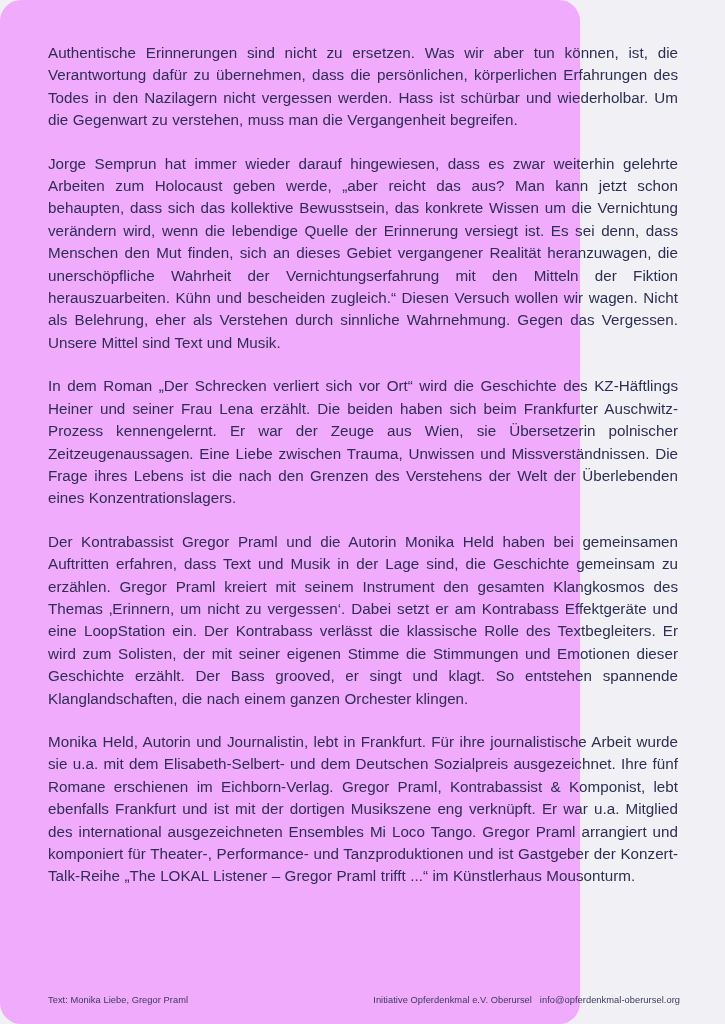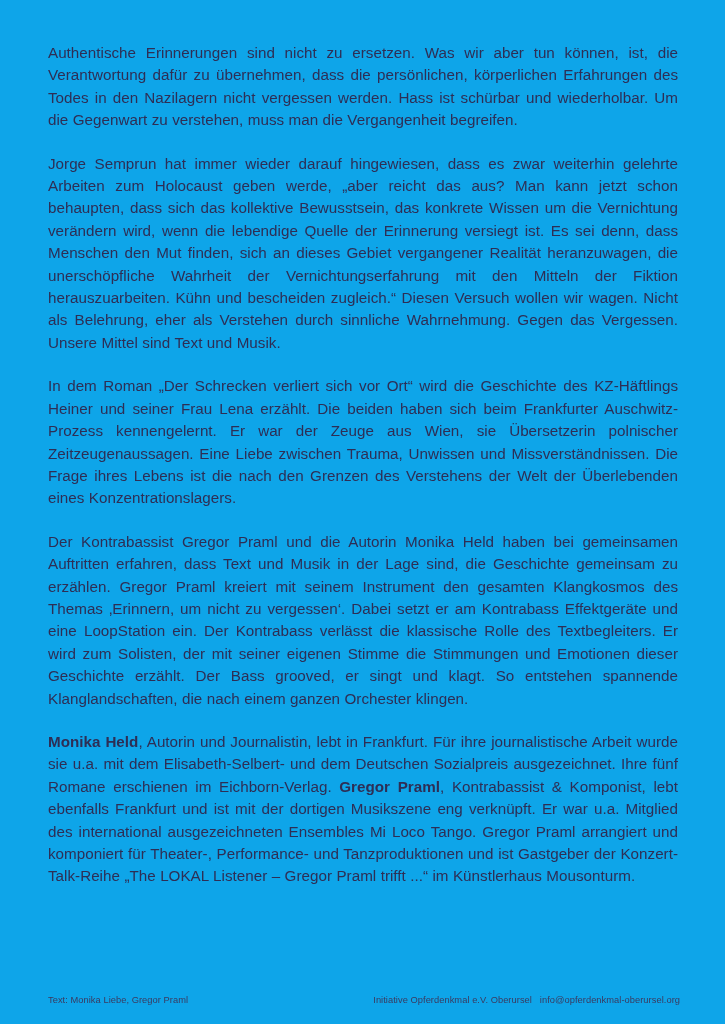--- a/index.html
+++ b/index.html
@@ -10,24 +10,25 @@
   body {
     width: 725px;
     height: 1024px;
     background: #f0f0f5;
     font-family: "Liberation Sans", sans-serif;
     color: #2e2e55;
     overflow: hidden;
   }
   .page {
     position: relative;
-    width: 725px;
+    width: 580px;
     height: 1024px;
     box-sizing: border-box;
-    background: #0ea5e9;
+    background: #f0abfc;
+    border-radius: 21px;
   }
   .content {
     position: absolute;
     left: 48px;
     top: 42px;
     width: 630px;
   }
   p.para {
     margin: 0 0 21px 0;
     font-size: 15.2px;
@@ -36,21 +37,21 @@
     text-justify: inter-word;
     letter-spacing: 0.02px;
     word-spacing: 0.2px;
     color: #2e2e55;
     hyphens: none;
   }
   p.para:last-of-type {
     margin-bottom: 0;
   }
   b.name {
-    font-weight: bold;
+    font-weight: normal;
   }
   .footer {
     position: absolute;
     left: 48px;
     top: 994px;
     width: 632px;
     display: flex;
     flex-direction: row;
     align-items: baseline;
     font-size: 9.3px;

